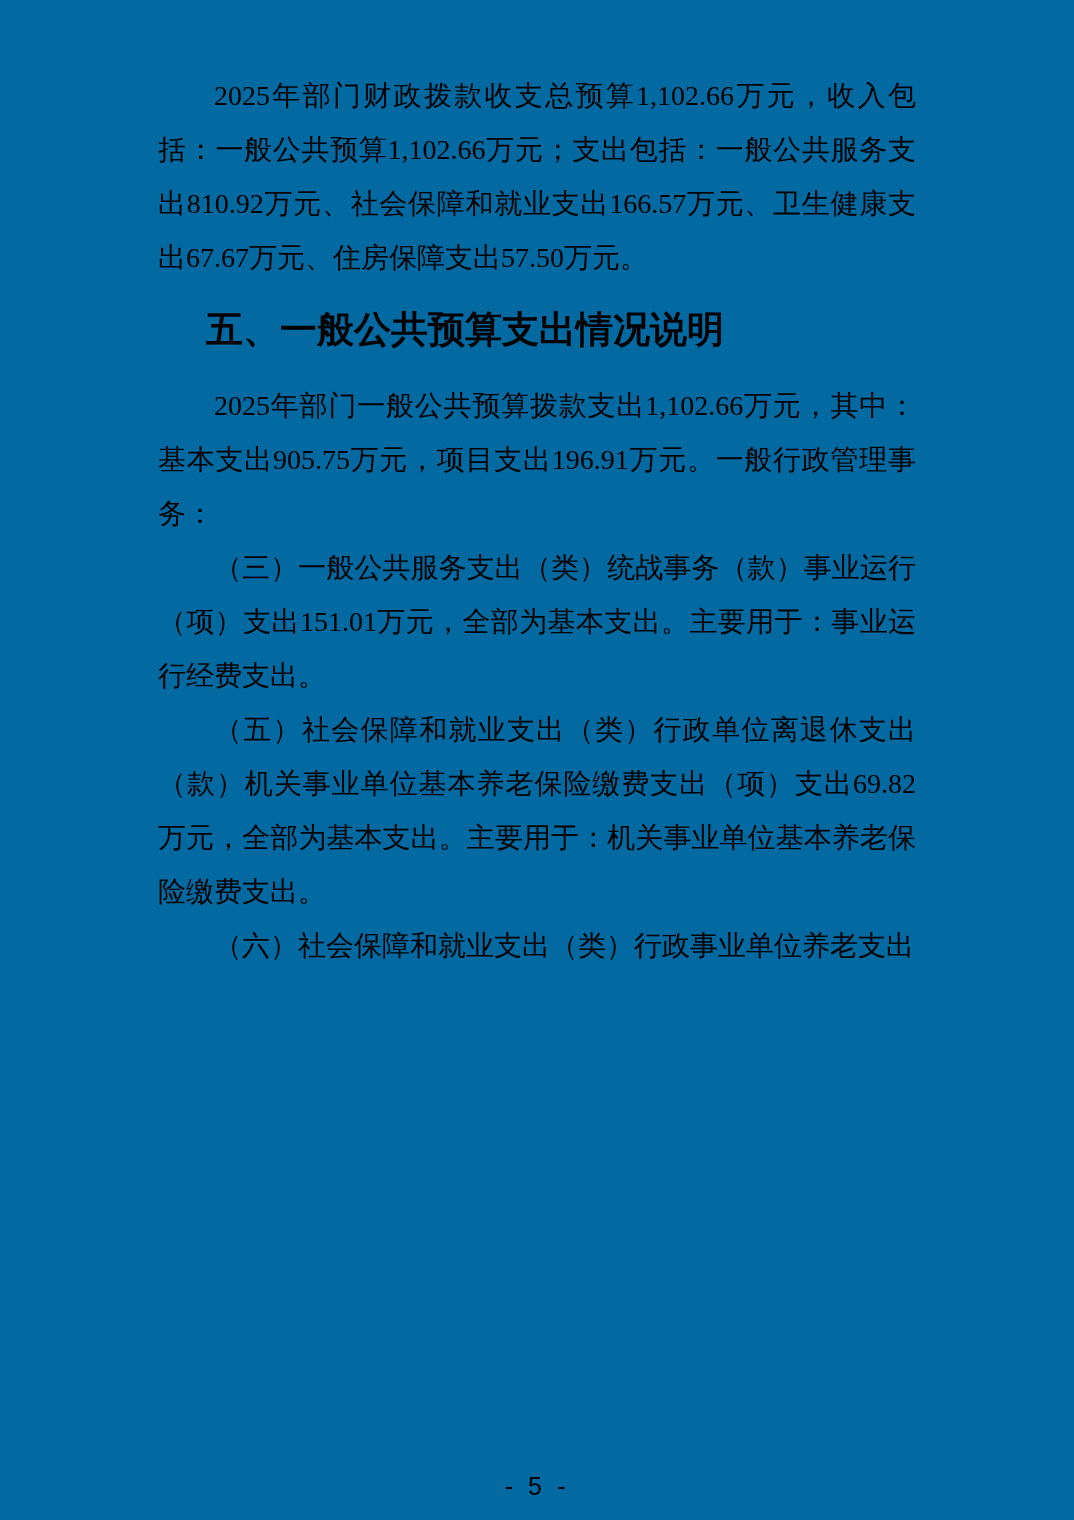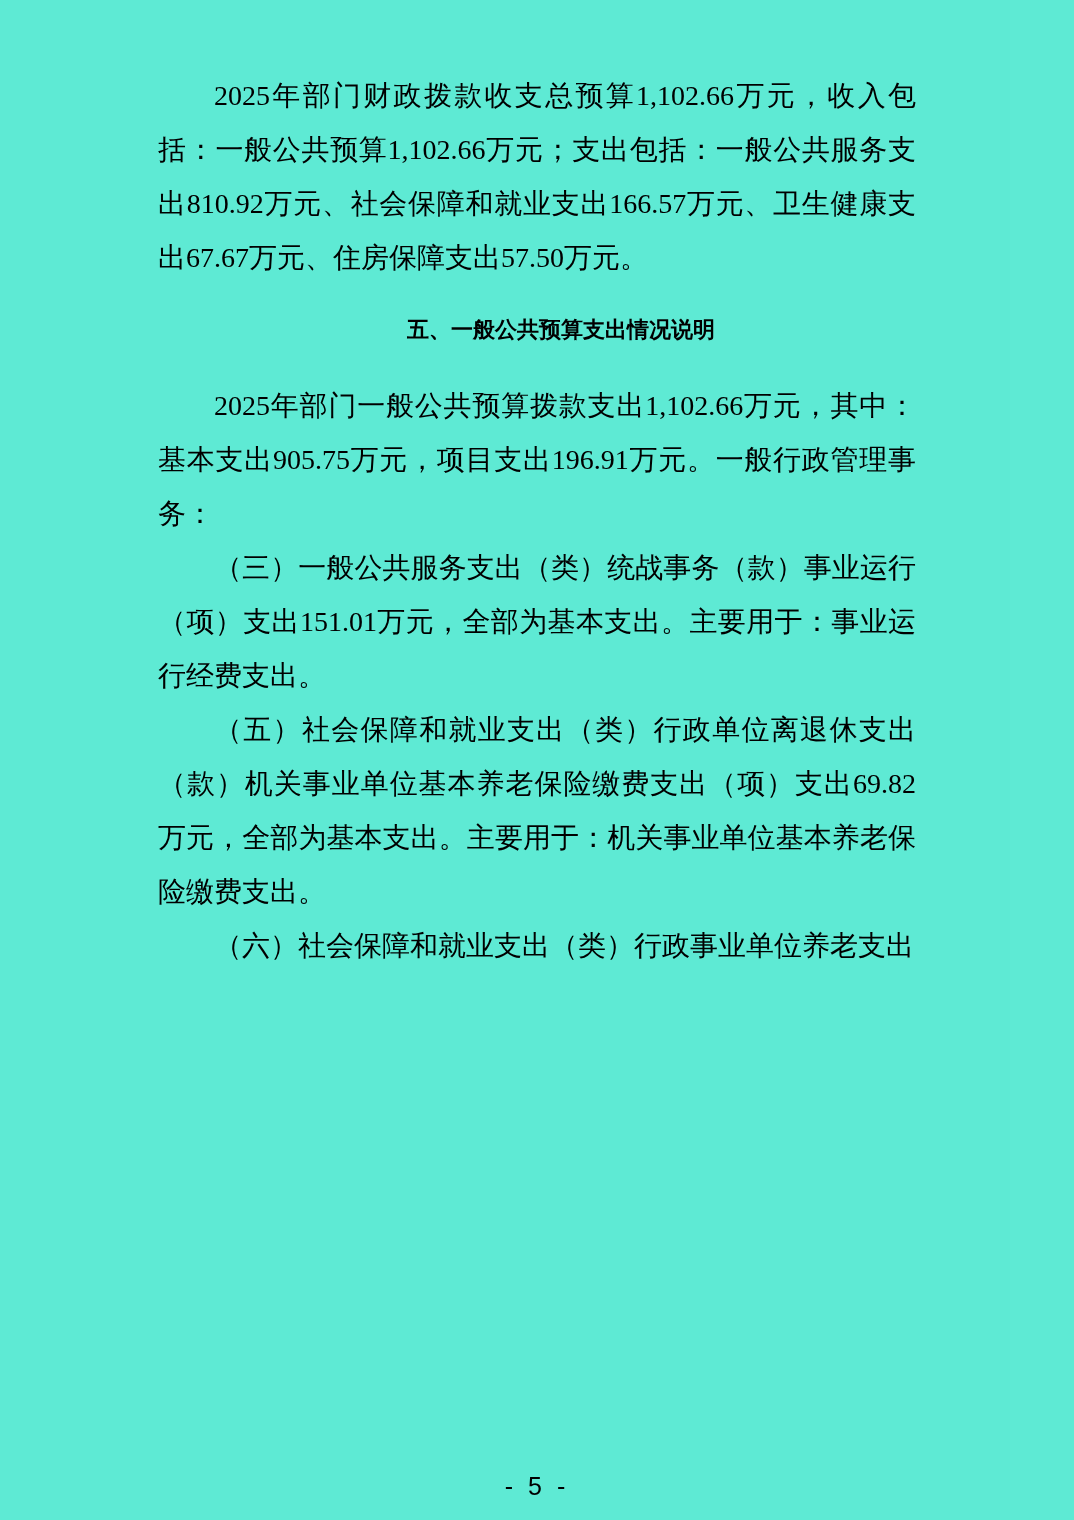--- a/index.html
+++ b/index.html
@@ -4,21 +4,21 @@
 <style>
   html, body {
     margin: 0;
     padding: 0;
     background: #ffffff;
   }
   .page {
     position: relative;
     width: 1074px;
     height: 1520px;
-    background: #5eead4;
+    background: #0369a1;
     color: #000000;
     font-family: "Liberation Serif", "DejaVu Serif", serif;
     overflow: hidden;
   }
   .content {
     position: absolute;
     left: 158px;
     top: 69px;
     width: 758px;
   }
@@ -29,25 +29,24 @@
     text-align: justify;
     text-justify: inter-ideograph;
     text-indent: 56px;
     word-break: break-all;
     color: #000000;
   }
   h2.heading {
     margin: 18px 0 22px 0;
     font-family: "Liberation Sans", "DejaVu Sans", sans-serif;
     font-weight: bold;
-    font-size: 22px;
+    font-size: 37px;
     line-height: 54px;
     text-indent: 48px;
     color: #000000;
-    text-align: center;
   }
   .footer {
     position: absolute;
     top: 1472px;
     left: 0;
     width: 100%;
     text-align: center;
     font-family: "Liberation Sans", "DejaVu Sans", sans-serif;
     font-size: 25px;
     letter-spacing: 4px;

